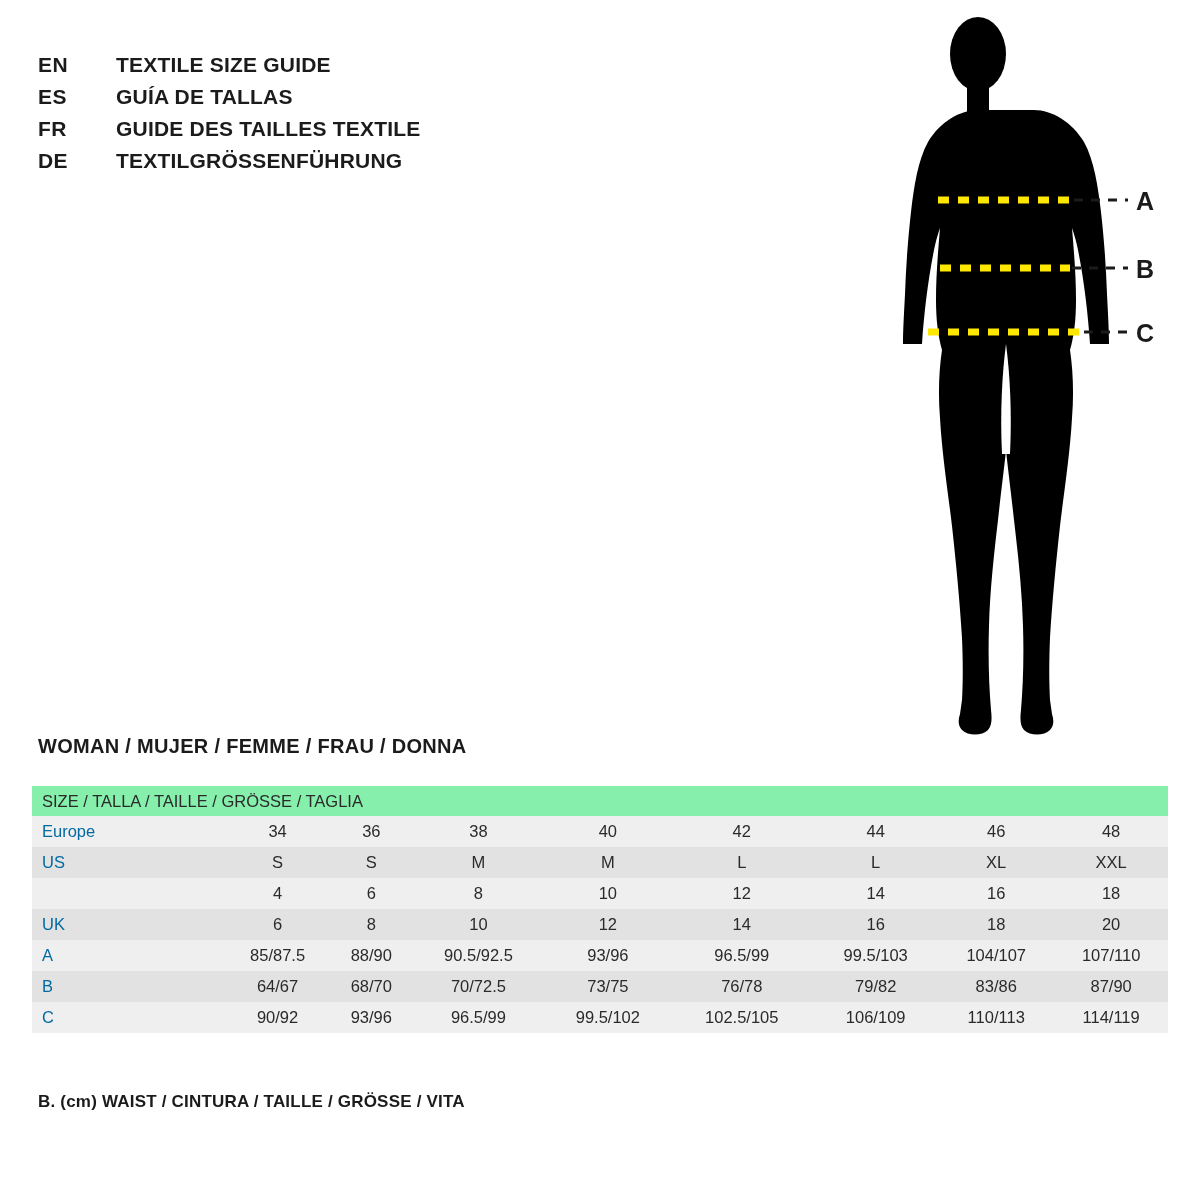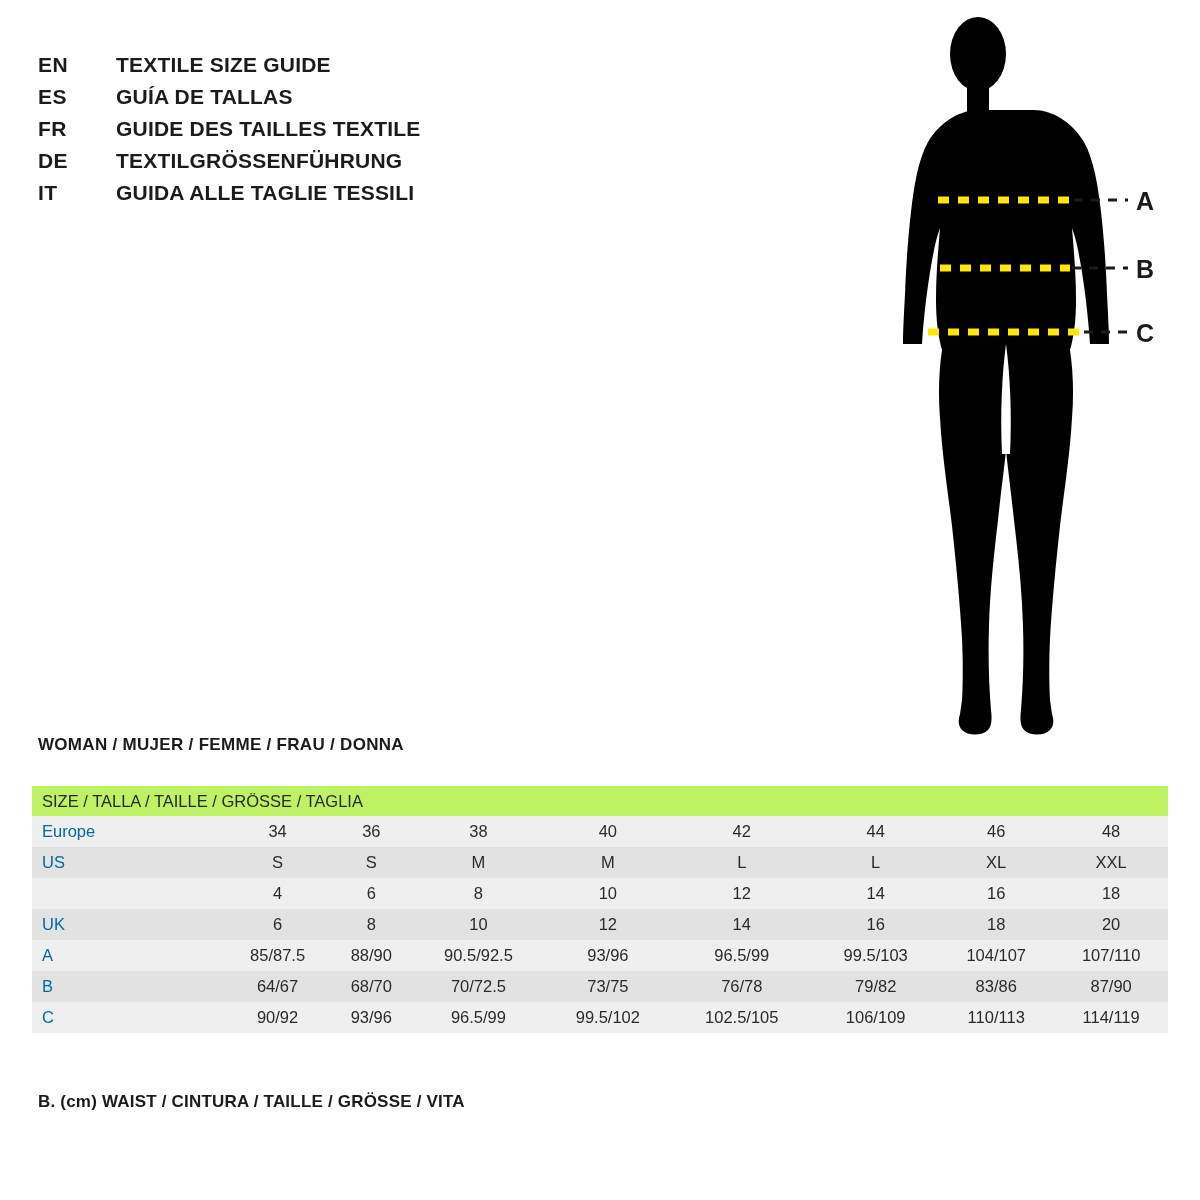--- a/index.html
+++ b/index.html
@@ -53,21 +53,21 @@
     width: 320px;
     height: 730px;
   }
   .figure-wrap svg { display: block; }
 
   
   .section-heading {
     position: absolute;
     left: 38px;
     top: 735px;
-    font-size: 17px;
+    font-size: 20px;
     font-weight: bold;
     letter-spacing: .3px;
     color: #1b1b1b;
     text-align: center;
   }
 
   
   .size-table {
     position: absolute;
     left: 32px;
@@ -84,21 +84,21 @@
     font-weight: normal;
     color: #2a2a2a;
   }
   .size-table .row-head {
     text-align: left;
     padding-left: 10px;
     width: 182px;
     color: #0369a1;
   }
   .size-table thead th {
-    background: #bef264;
+    background: #86efac;
     text-align: left;
     padding-left: 10px;
     font-weight: normal;
     font-size: 16.5px;
     height: 30px;
     color: #2a2a2a;
   }
   .size-table tbody tr.shade-a { background: #efefef; }
   .size-table tbody tr.shade-b { background: #e2e2e2; }
 
@@ -130,24 +130,20 @@
     <span class="title-lang">ES</span>
     <span class="title-text">GUÍA DE TALLAS</span>
   </div>
   <div class="title-row">
     <span class="title-lang">FR</span>
     <span class="title-text">GUIDE DES TAILLES TEXTILE</span>
   </div>
   <div class="title-row">
     <span class="title-lang">DE</span>
     <span class="title-text">TEXTILGRÖSSENFÜHRUNG</span>
-  </div>
-  <div class="title-row">
-    <span class="title-lang">IT</span>
-    <span class="title-text">GUIDA ALLE TAGLIE TESSILI</span>
   </div>
 </div>
 
 <div class="figure-wrap">
   <svg width="320" height="730" viewBox="0 0 320 730" xmlns="http://www.w3.org/2000/svg">
     <g>
 
       <ellipse cx="118" cy="40" rx="28" ry="37" fill="#000000"></ellipse>
 
       <rect x="107" y="70" width="22" height="32" fill="#000000"></rect>

